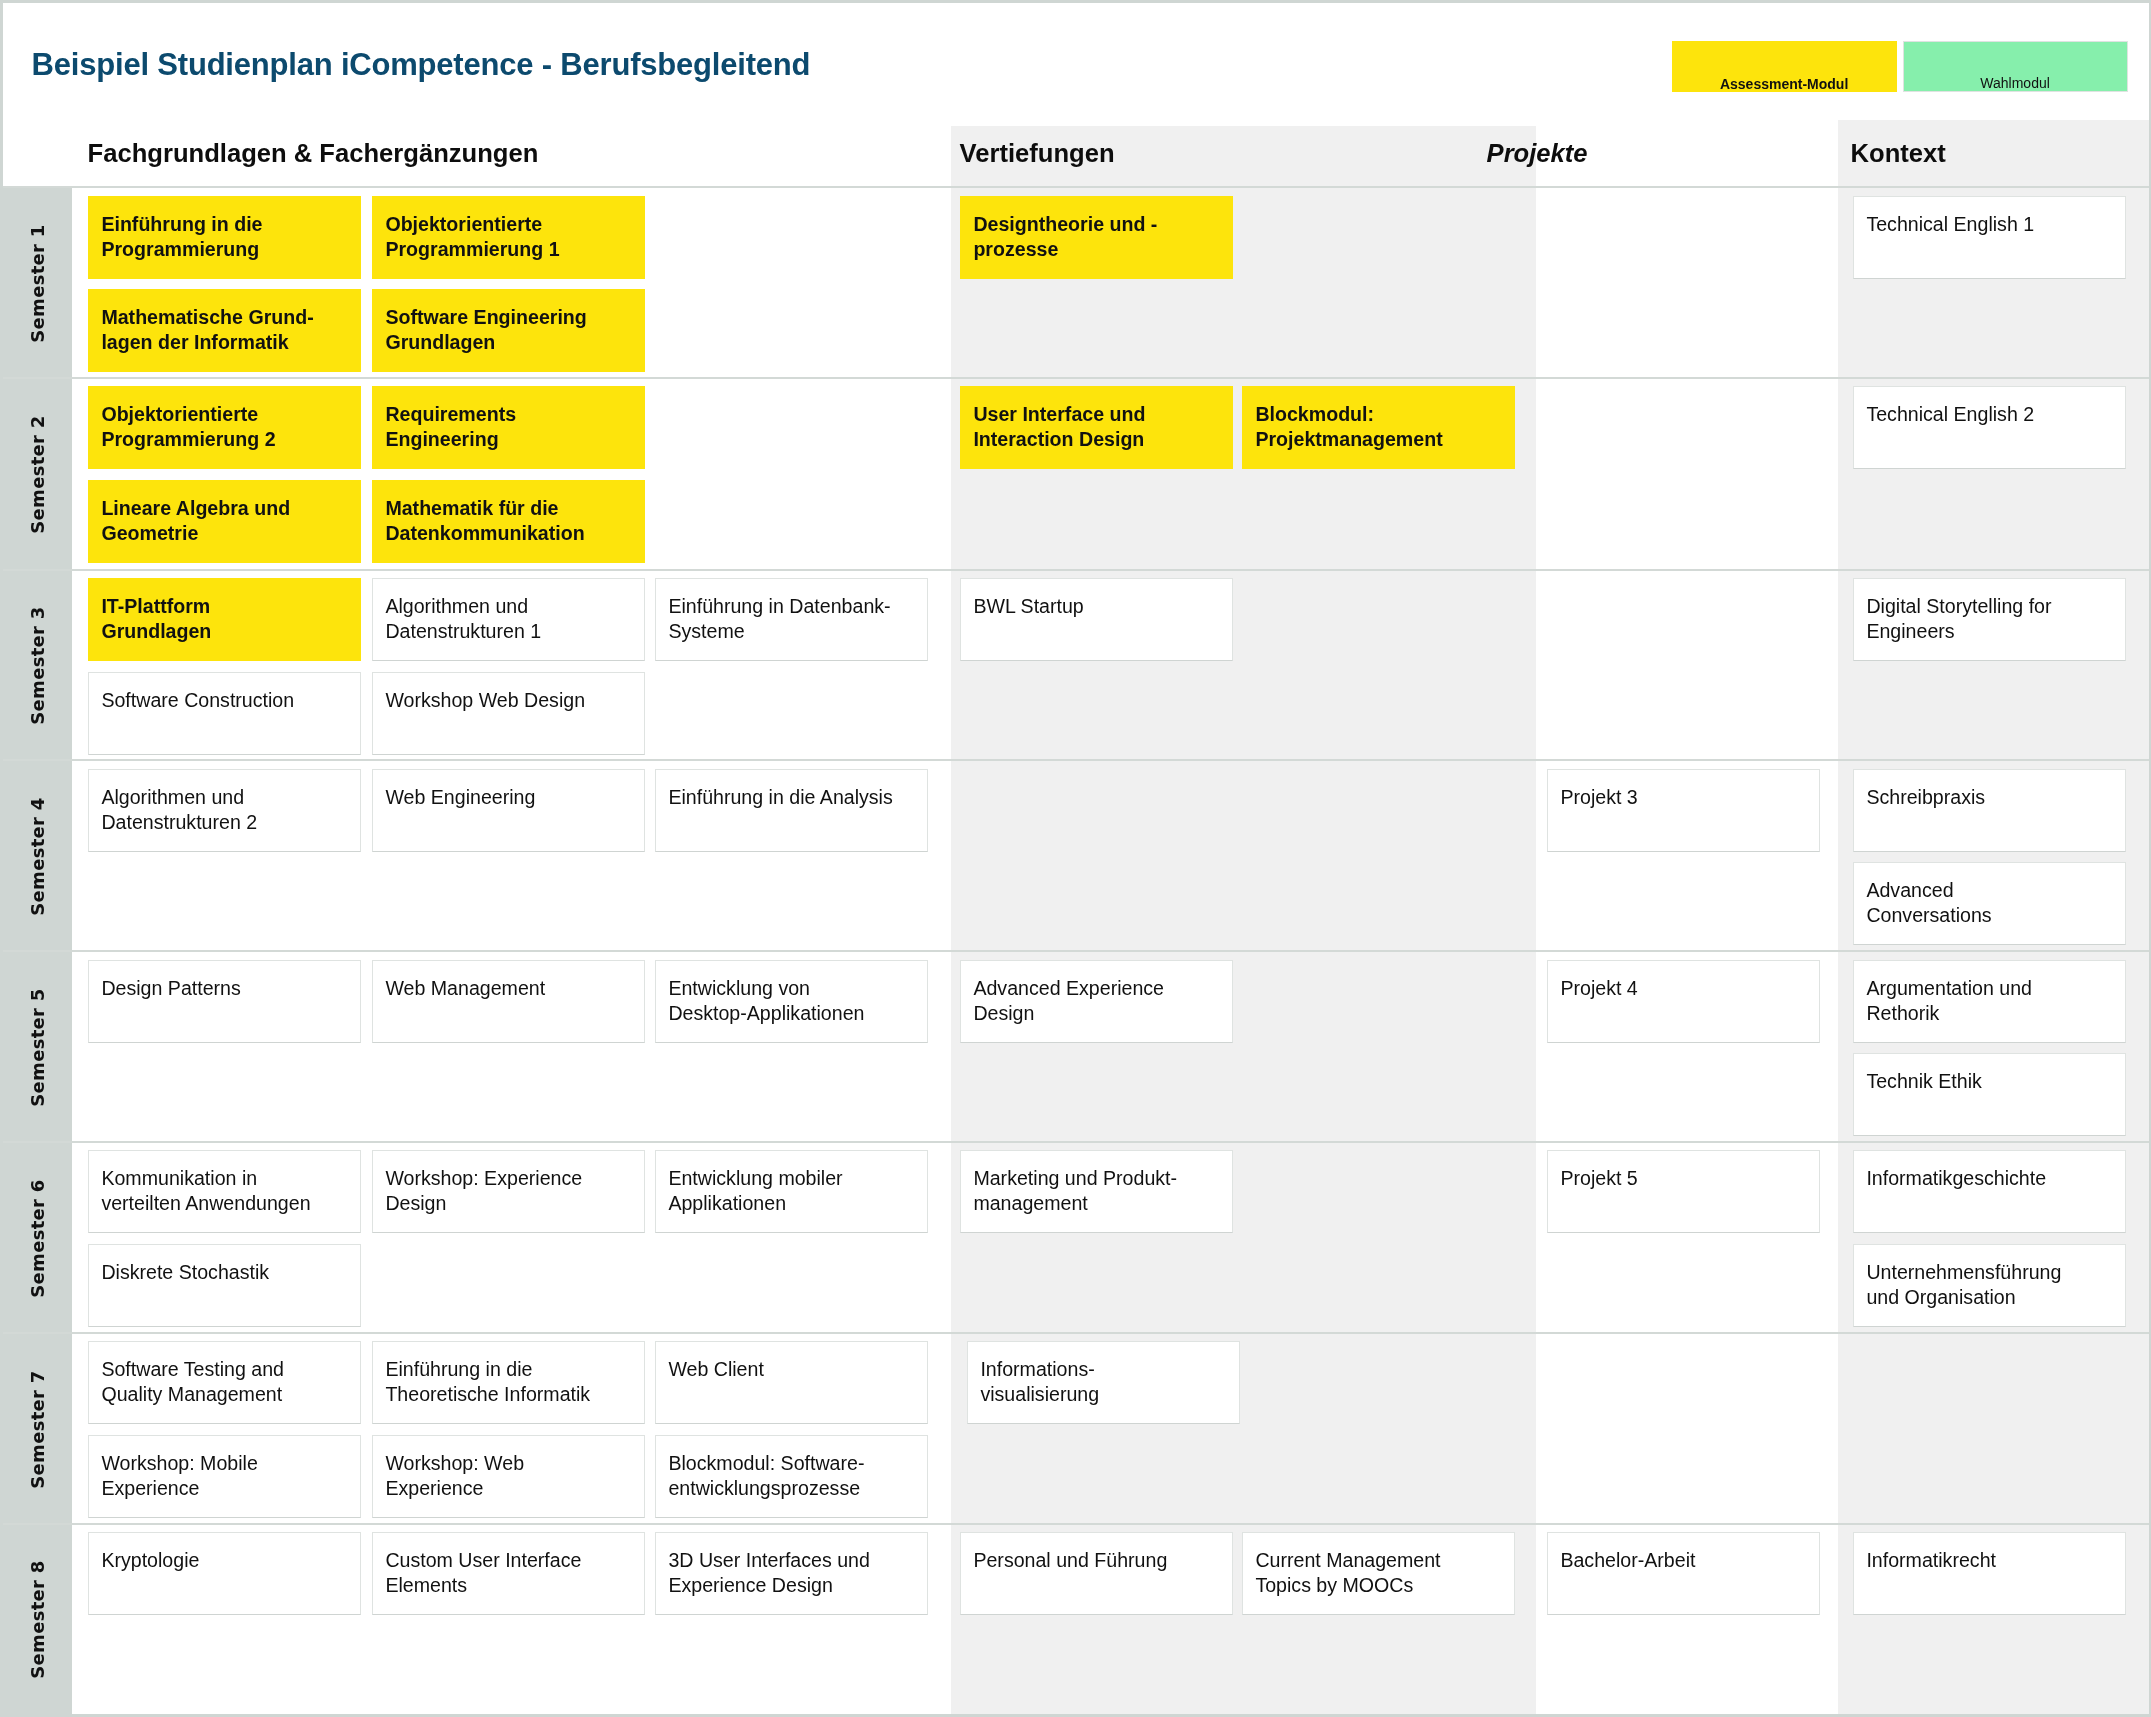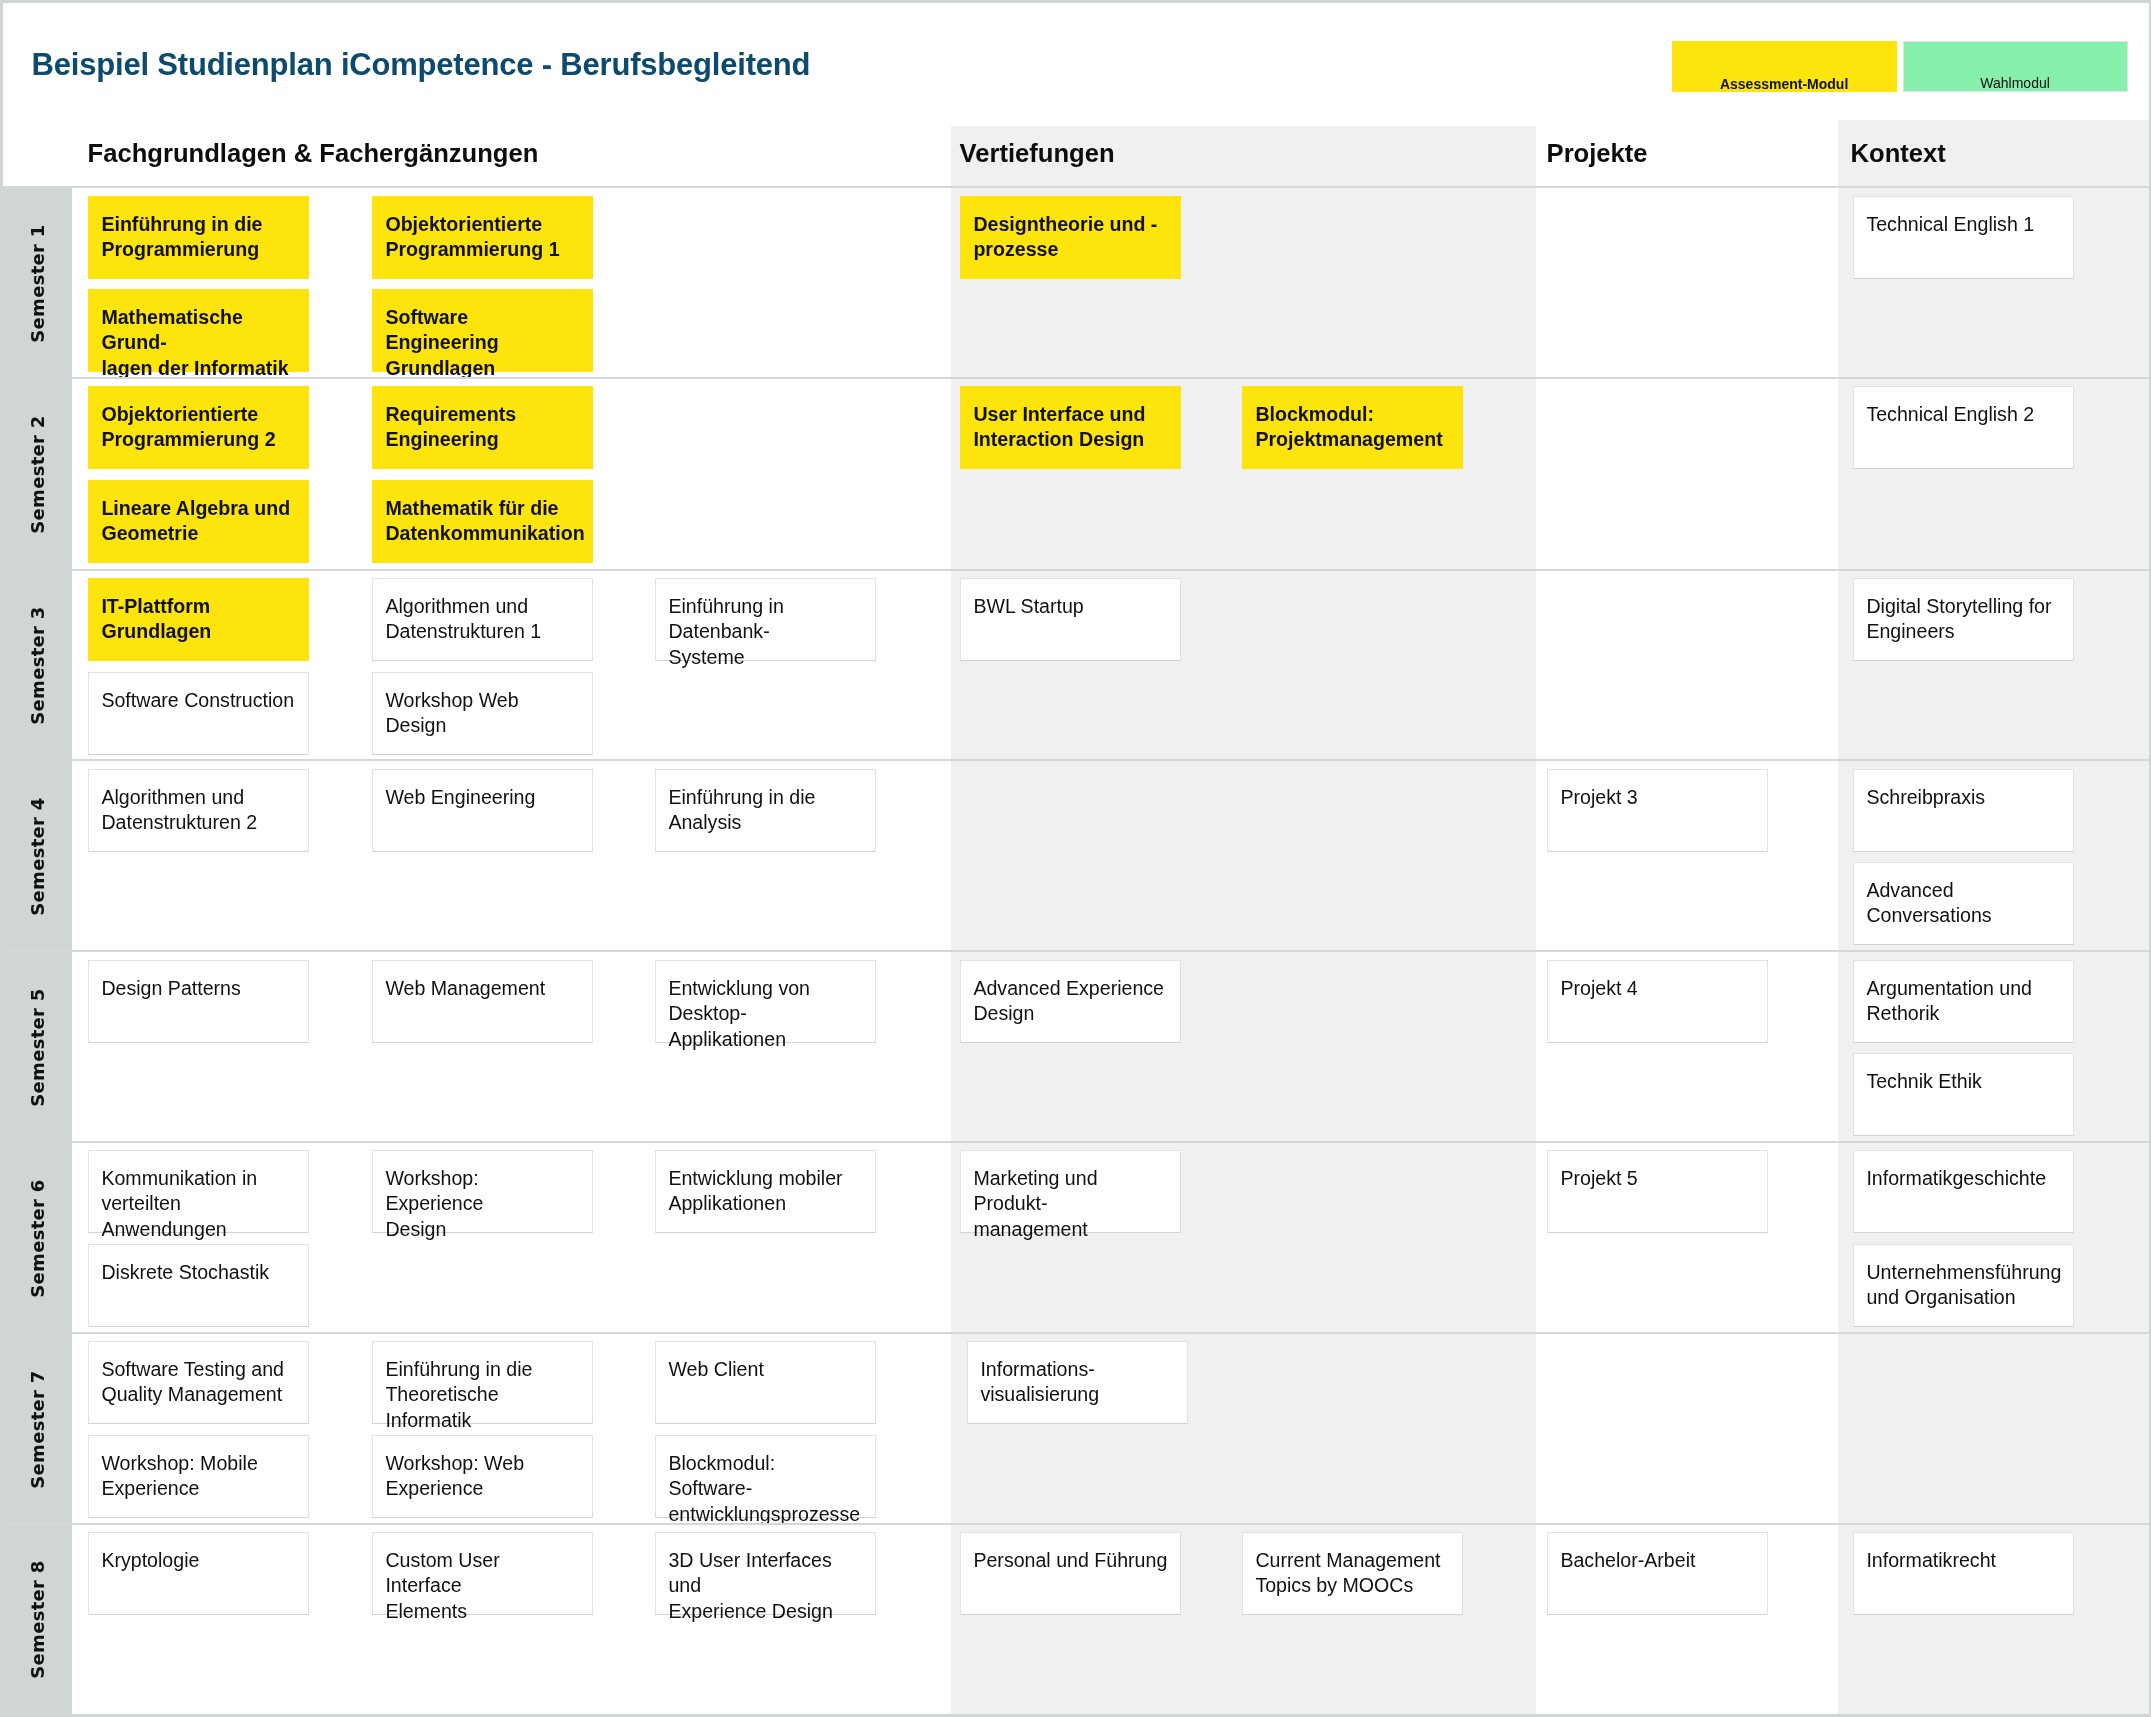--- a/index.html
+++ b/index.html
@@ -42,21 +42,21 @@
   .sem-label {
     position: absolute; left: 0; width: 69px; height: 191px;
     display: flex; align-items: center; justify-content: center;
   }
   .sem-label span {
     display: inline-block; transform: rotate(-90deg); white-space: nowrap;
     font-family: "DejaVu Sans", sans-serif; font-weight: 700; font-size: 18px; color: #111;
     letter-spacing: 0.3px;
   }
   .card {
-    position: absolute; width: 221px; height: 83px; box-sizing: border-box;
+    position: absolute; width: 273px; height: 83px; box-sizing: border-box;
     padding: 15.3px 12px 0 12.8px; font-size: 19.6px; line-height: 25.6px;
     background: #ffffff; border: 1.7px solid #dfe3e1; border-bottom-color: #cfd4d2;
     white-space: pre-line;
   }
   .card.assess { background: #fde40c; border-color: #fde40c; font-weight: 700; }
 </style>
 </head>
 <body>
 
 <div class="frame">
@@ -68,21 +68,21 @@
 
   <div class="legend-box legend-assess">
     <span>Assessment-Modul</span>
   </div>
   <div class="legend-box legend-wahl">
     <span>Wahlmodul</span>
   </div>
 
   <div class="colhead" style="left:85px;">Fachgrundlagen &amp; Fachergänzungen</div>
   <div class="colhead" style="left:957px;">Vertiefungen</div>
-  <div class="colhead" style="left:1544px;">Projekte</div>
+  <div class="colhead" style="left:1484px;font-style:italic;">Projekte</div>
   <div class="colhead" style="left:1848px;">Kontext</div>
 
   <div class="sem-strip"></div>
 
   <div id="rows"></div>
 <div class="hline" style="top: 183px;"></div>
     <div class="sem-label" style="top: 185px;">
       <span>Semester 1</span>
     </div>
     <div class="card assess" style="left: 85px; top: 193px;">Einführung in die

